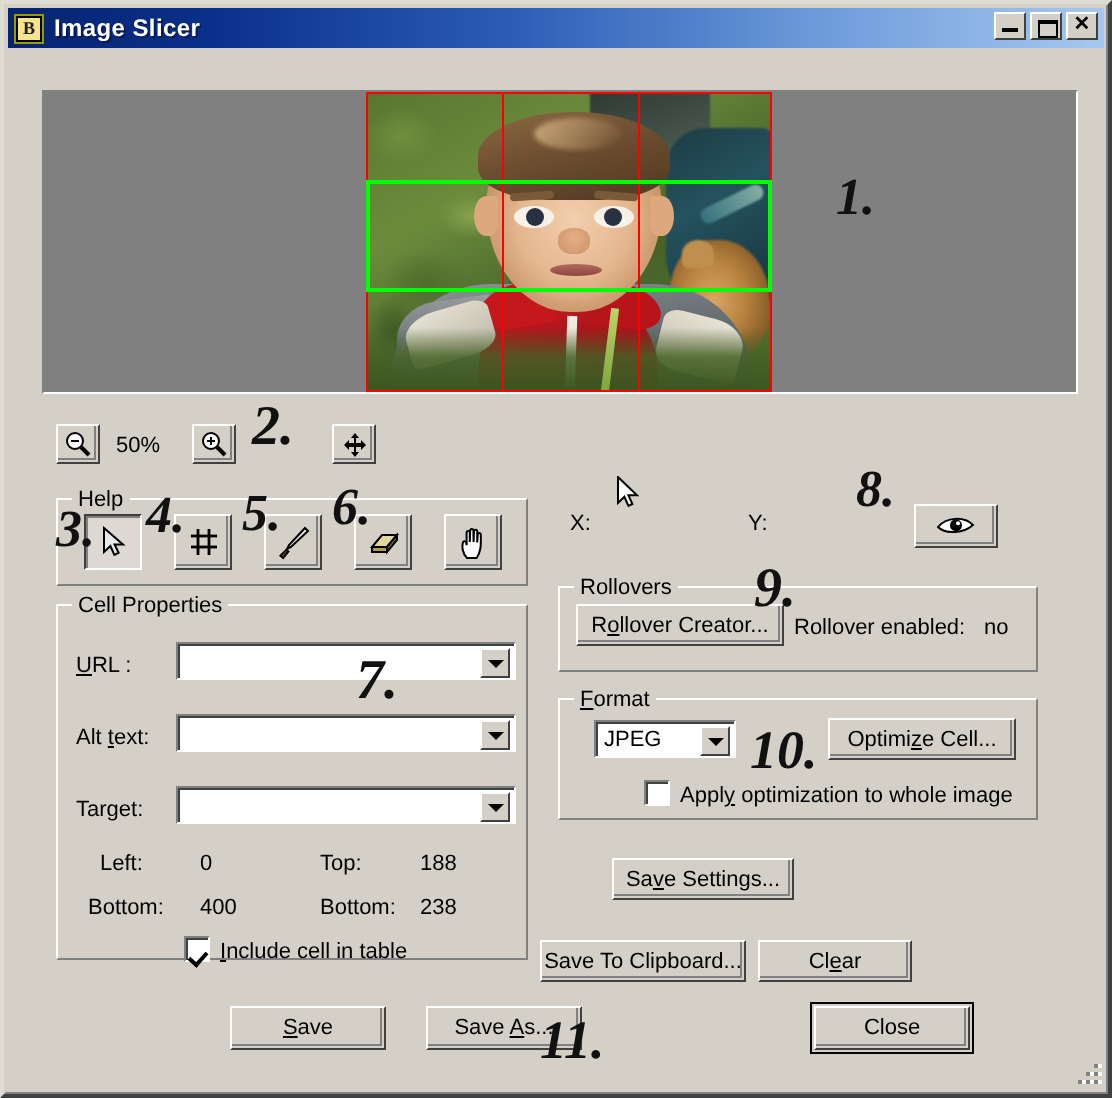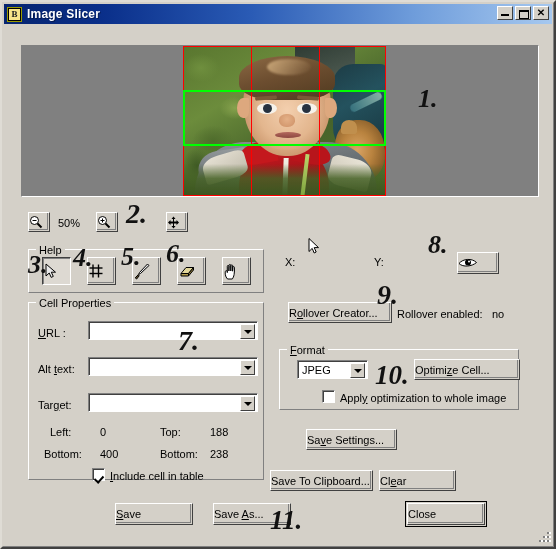--- a/index.html
+++ b/index.html
@@ -124,21 +124,21 @@
   
   .vline{position:absolute;top:0;width:1px;height:150px;background:#ff0000;}
   .hline{position:absolute;left:0;width:203px;height:1px;background:#ff0000;}
   .sel-box{position:absolute;box-sizing:border-box;border:2px solid #00ff00;}
 
   
   .btn{background:#d4d0c8;box-sizing:border-box;
        border-left:1px solid #fff;border-top:1px solid #fff;
        border-right:1px solid #404040;border-bottom:1px solid #404040;
        font-family:"Liberation Sans",sans-serif;font-size:11px;color:#000;
-       display:flex;align-items:center;position:absolute;
+       display:flex;align-items:center;justify-content:center;position:absolute;
        padding:0;}
   .btn:after{content:"";position:absolute;left:0;top:0;right:1px;bottom:1px;
        border-right:1px solid #808080;border-bottom:1px solid #808080;pointer-events:none;}
   .btn.pressed{border-left:1px solid #404040;border-top:1px solid #404040;
        border-right:1px solid #fff;border-bottom:1px solid #fff;background:#ddd9d2;}
   .btn.pressed:after{border-right:none;border-bottom:none;
        border-left:1px solid #808080;border-top:1px solid #808080;left:0;top:0;right:0;bottom:0;}
   .btn.default{outline:1px solid #000;outline-offset:1px;}
   .u{text-decoration:underline;}
 
@@ -360,36 +360,40 @@
   <div class="lbl" style="left:283px;top:254px">X:</div>
   <div class="lbl" style="left:372px;top:254px">Y:</div>
   <div class="btn" style="left:455px;top:250px;width:42px;height:22px">
     <svg width="20" height="12" viewBox="0 0 20 12">
       <path d="M1 6.5 C5 1.5 14 1 18.5 5.5 C14 9.5 5 10.5 1 6.5 Z" fill="#fff" stroke="#000"></path>
       <circle cx="10" cy="5.6" r="3" fill="#000"></circle>
       <circle cx="11" cy="4.6" r="1" fill="#fff"></circle>
     </svg>
   </div>
 
+  <div class="group" style="left:277px;top:291px;width:240px;height:43px">
+    <div class="gin"></div>
+    <div class="glabel">Rollovers</div>
+  </div>
   <div class="btn" style="left:286px;top:300px;width:104px;height:21px">
     <span>R<span class="u">o</span>llover Creator...</span>
   </div>
   <div class="lbl" style="left:395px;top:306px">Rollover enabled:</div>
   <div class="lbl" style="left:490px;top:306px">no</div>
 
   <div class="group" style="left:277px;top:347px;width:240px;height:61px">
     <div class="gin"></div>
     <div class="glabel"><span class="u">F</span>ormat</div>
   </div>
   <div class="field" style="left:295px;top:358px;width:71px;height:19px">
     <div class="fin"></div>
     <span style="padding-left:4px;font-size:11px">JPEG</span>
     <span class="arrowbtn"></span>
   </div>
-  <div class="btn" style="left:412px;top:357px;width:106px;height:21px">
+  <div class="btn" style="left:412px;top:357px;width:94px;height:21px">
     <span>Optimi<span class="u">z</span>e Cell...</span>
   </div>
   <div class="cb" style="left:320px;top:388px">
       <span class="cin"></span>
     </div>
   <div class="lbl" style="left:338px;top:390px">
     Appl<span class="u">y</span> optimization to whole image
   </div>
 
   <div class="btn" style="left:304px;top:427px;width:91px;height:21px">

